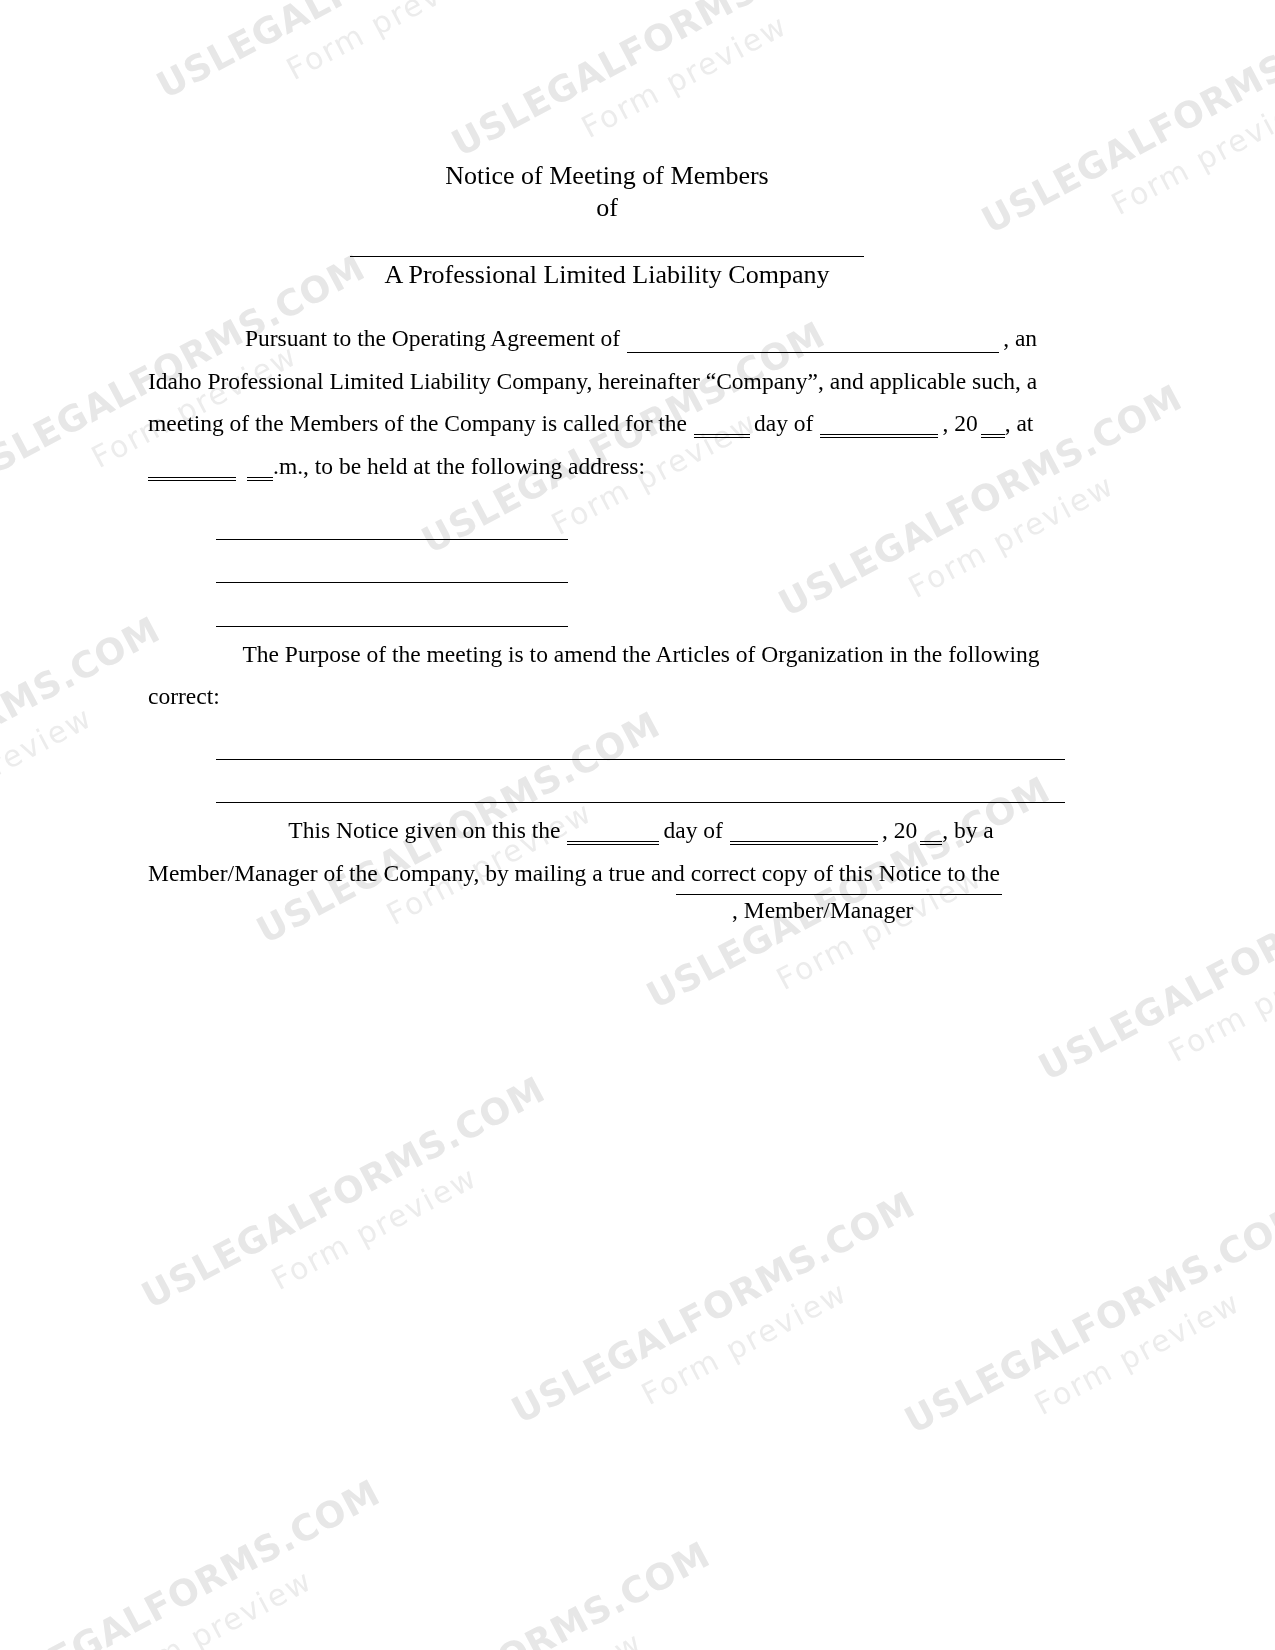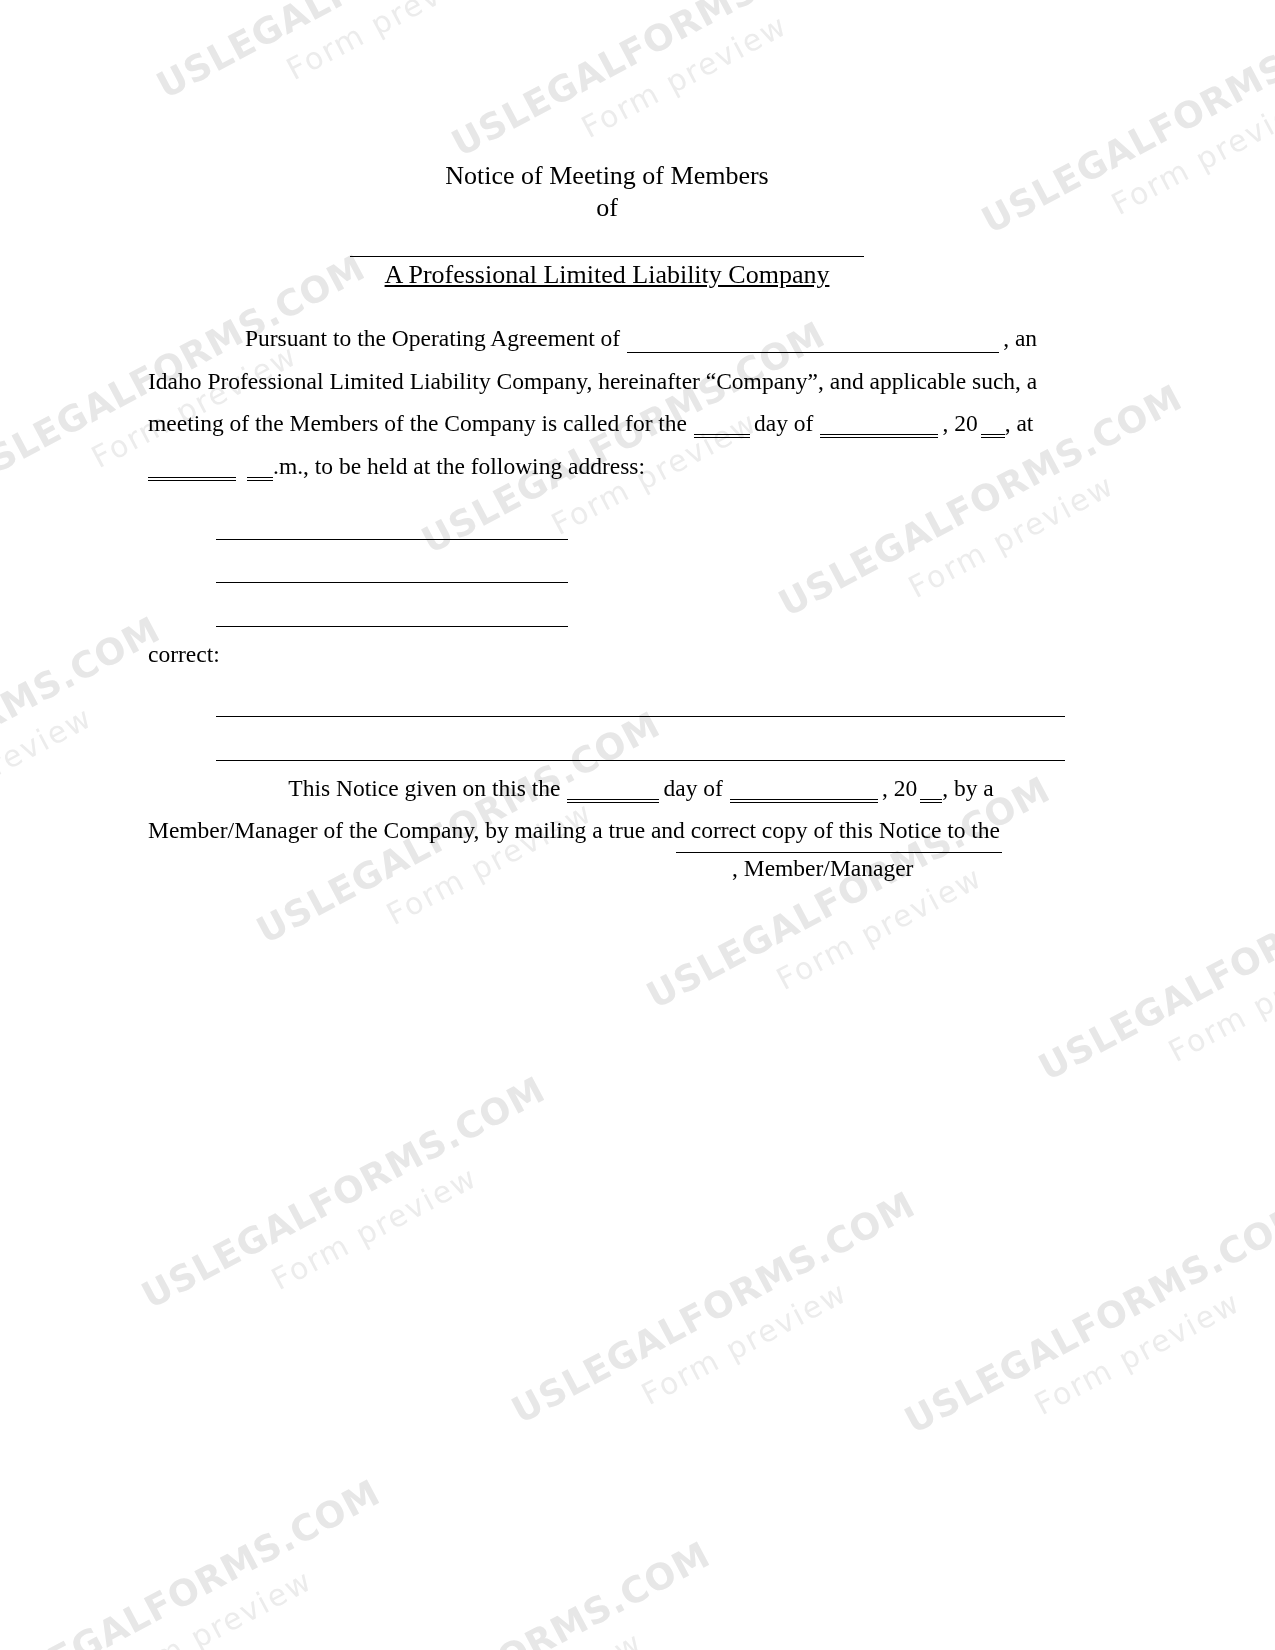--- a/index.html
+++ b/index.html
@@ -36,21 +36,21 @@
     position:absolute; z-index:1;
     left:148px; top:138px;
     width:918px;
   }
   .title-block { text-align:center; font-size:26px;margin-top:22px; }
   .title-l1, .title-l2 { line-height:32px; }
   .company-blank {
     width:514px; height:32px; margin:0 auto;
     border-bottom:1.5px solid #000;
   }
-  .subtitle { line-height:36px;text-decoration:underline; }
+  .subtitle { line-height:36px; }
 
   .para { margin-top:24px; }
   .line { line-height:42.5px; white-space:nowrap; }
   .indent { padding-left:68px;text-align:center; }
 
   .blank {
     display:inline-block;
     height:1em;
     vertical-align:-7px;
     margin:0 4px 0 7px;
@@ -159,20 +159,21 @@
       <div class="line"><span class="blank dbl" style="width:88px; margin-left:0"></span><span class="blank dbl nogap-r" style="width:26px"></span><span>.m., to be held at the following address:</span></div>
     </div>
 
     <div class="address-block">
       <div class="address-line"></div>
       <div class="address-line"></div>
       <div class="address-line"></div>
     </div>
 
     <div class="para para-purpose">
+      <div class="line indent"><span>The Purpose of the meeting is to amend the Articles of Organization in the following</span></div>
       <div class="line"><span>correct:</span></div>
     </div>
 
     <div class="purpose-lines">
       <div class="purpose-line pl1"></div>
       <div class="purpose-line pl2"></div>
     </div>
 
     <div class="para para-notice">
       <div class="line indent"><span>This Notice given on this the</span><span class="blank dbl" style="width:92px"></span><span>day of</span><span class="blank dbl" style="width:148px"></span><span>, 20</span><span class="blank dbl tight" style="width:22px"></span><span>, by a</span></div>

